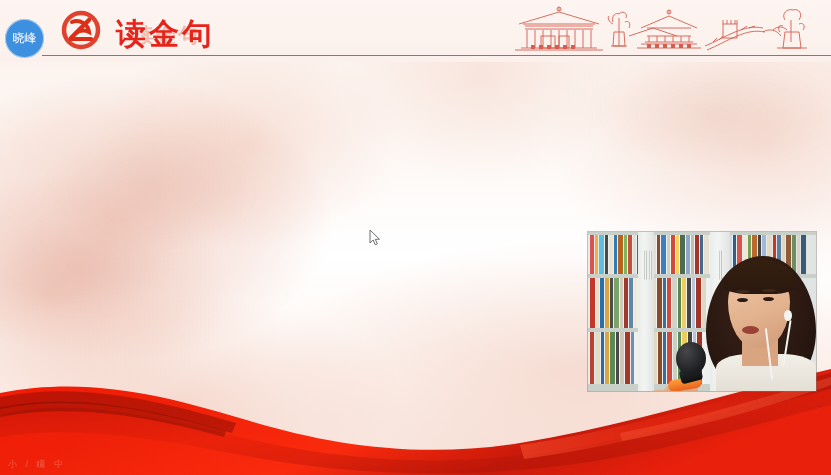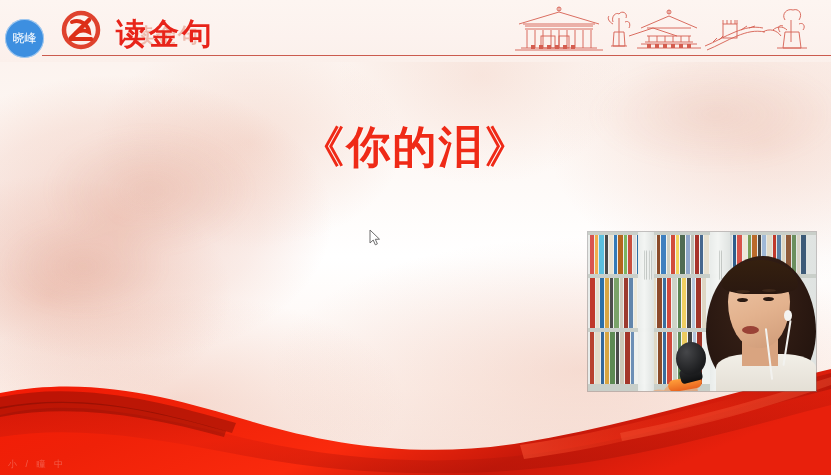--- a/index.html
+++ b/index.html
@@ -447,21 +447,20 @@
           <path d="M298,22 C302,20 305,24 302,28"></path>
           <path d="M284,30 L298,30 L300,46 L282,46 Z"></path>
           <path d="M276,46 L306,46"></path>
         </g>
       </svg>
     </div>
 
     <div class="header-rule"></div>
   </div>
 
-  <div class="slide-title">《你的泪》</div>
 
   <div class="video-tile">
     <div class="video-scene">
 
       <div class="cabinet" style="left:0;top:0;width:228px;height:159px;"></div>
 
       <div class="shelf-gap" style="left:0;top:0;width:228px;height:3px;"></div>
       <div class="shelf-gap" style="left:0;top:42px;width:228px;height:4px;"></div>
       <div class="shelf-gap" style="left:0;top:96px;width:228px;height:4px;"></div>
       <div class="shelf-gap" style="left:0;top:152px;width:228px;height:7px;"></div>

